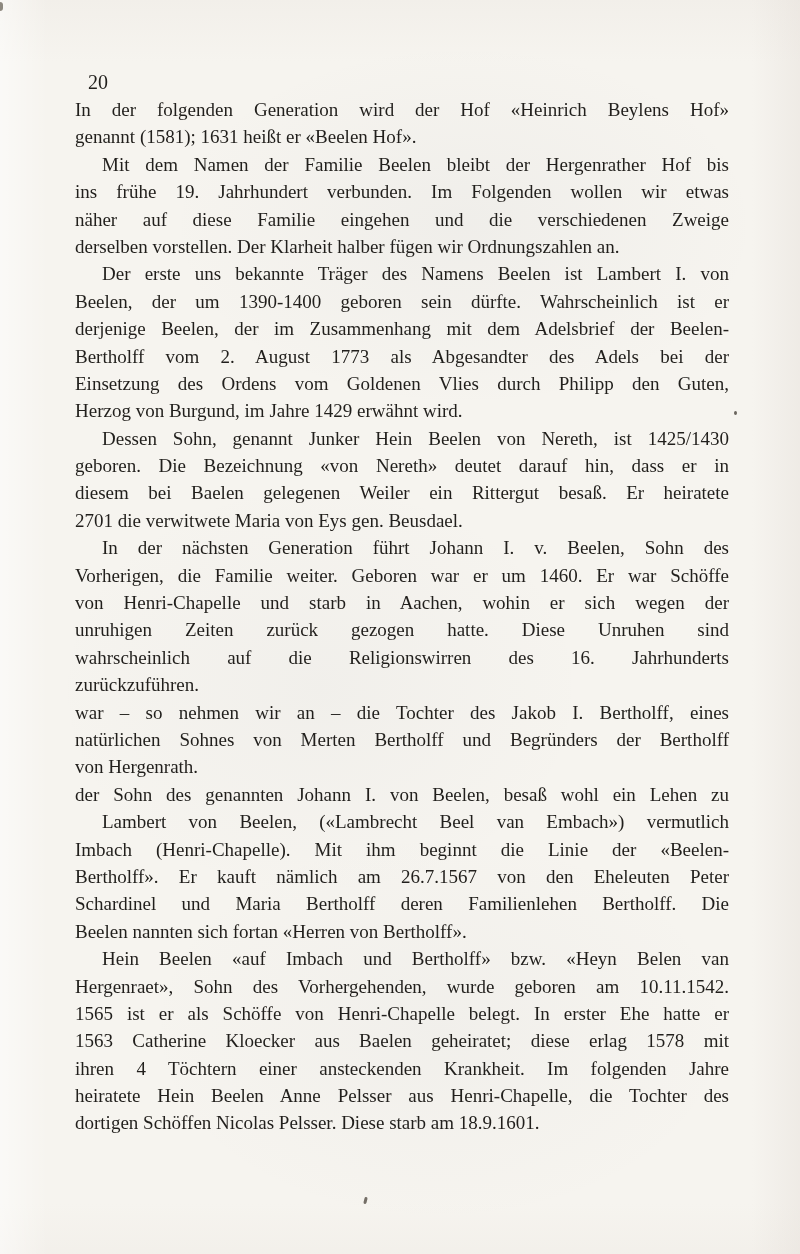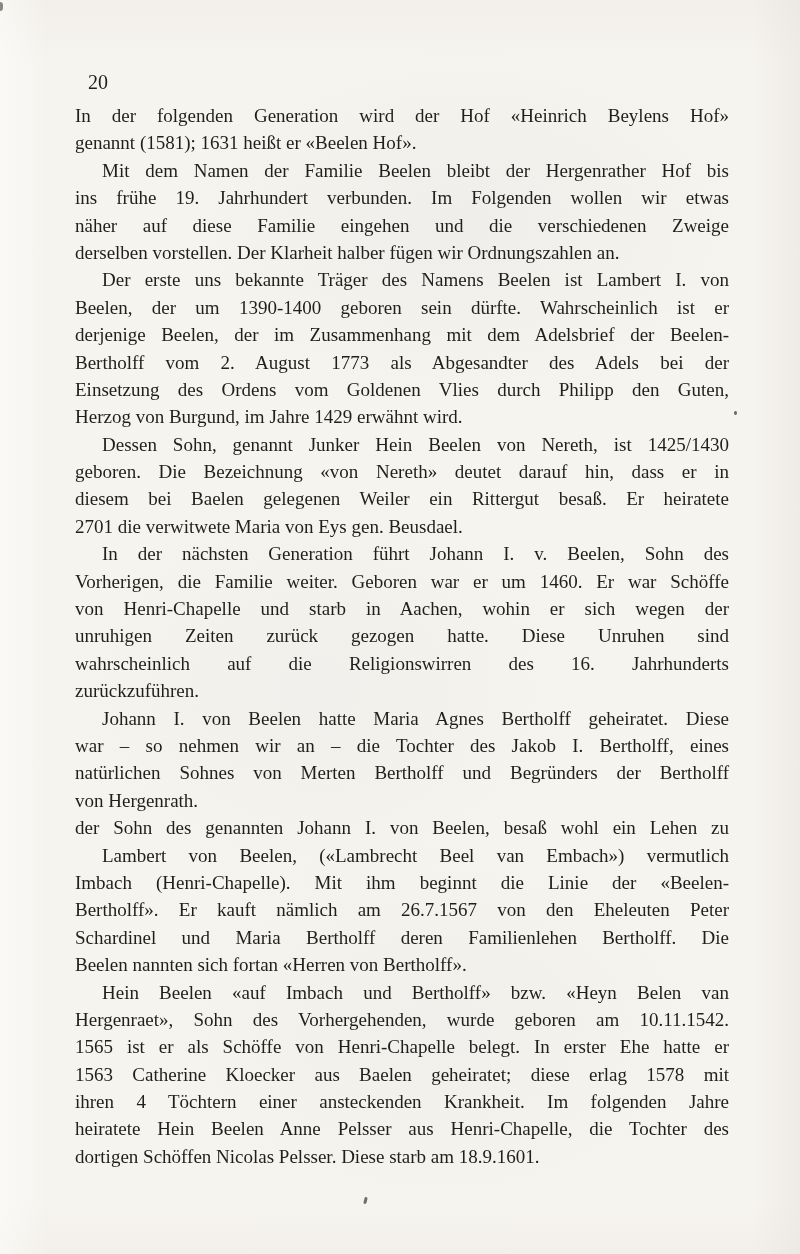--- a/index.html
+++ b/index.html
@@ -25,21 +25,21 @@
       radial-gradient(ellipse 420px 280px at 55% 82%, rgba(120,125,140,0.04), rgba(0,0,0,0) 70%),
       linear-gradient(90deg, rgba(255,255,255,0.5) 0%, rgba(255,255,255,0) 6%, rgba(255,255,255,0) 94%, rgba(225,218,212,0.35) 100%),
       linear-gradient(180deg, rgba(235,230,224,0.35) 0%, rgba(255,255,255,0) 5%, rgba(255,255,255,0) 96%, rgba(235,230,224,0.3) 100%);
     pointer-events:none;
   }
   .page-number{
     position:absolute;left:77px;top:68px;
     font-size:20px;line-height:28px;margin-left:11px;
   }
   .text-block{
-    position:absolute;left:75px;top:102px;width:654px;
+    position:absolute;left:75px;top:96px;width:654px;
   }
   .line{
     height:27.4px;line-height:27.4px;
     font-size:19px;
     white-space:nowrap;
     text-align:justify;
     text-align-last:justify;
     overflow:visible;
   }
   .line.last{
@@ -77,21 +77,20 @@
       <div class="line indent">Dessen Sohn, genannt Junker Hein Beelen von Nereth, ist 1425/1430</div>
       <div class="line">geboren. Die Bezeichnung «von Nereth» deutet darauf hin, dass er in</div>
       <div class="line">diesem bei Baelen gelegenen Weiler ein Rittergut besaß. Er heiratete</div>
       <div class="line last">2701 die verwitwete Maria von Eys gen. Beusdael.</div>
       <div class="line indent">In der nächsten Generation führt Johann I. v. Beelen, Sohn des</div>
       <div class="line">Vorherigen, die Familie weiter. Geboren war er um 1460. Er war Schöffe</div>
       <div class="line">von Henri-Chapelle und starb in Aachen, wohin er sich wegen der</div>
       <div class="line">unruhigen Zeiten zurück gezogen hatte. Diese Unruhen sind</div>
       <div class="line">wahrscheinlich auf die Religionswirren des 16. Jahrhunderts</div>
       <div class="line last">zurückzuführen.</div>
-      <div class="line indent">Johann I. von Beelen hatte Maria Agnes Bertholff geheiratet. Diese</div>
       <div class="line">war – so nehmen wir an – die Tochter des Jakob I. Bertholff, eines</div>
       <div class="line">natürlichen Sohnes von Merten Bertholff und Begründers der Bertholff</div>
       <div class="line last">von Hergenrath.</div>
       <div class="line">der Sohn des genannten Johann I. von Beelen, besaß wohl ein Lehen zu</div>
       <div class="line indent">Lambert von Beelen, («Lambrecht Beel van Embach») vermutlich</div>
       <div class="line">Imbach (Henri-Chapelle). Mit ihm beginnt die Linie der «Beelen-</div>
       <div class="line">Bertholff». Er kauft nämlich am 26.7.1567 von den Eheleuten Peter</div>
       <div class="line">Schardinel und Maria Bertholff deren Familienlehen Bertholff. Die</div>
       <div class="line last">Beelen nannten sich fortan «Herren von Bertholff».</div>
       <div class="line indent">Hein Beelen «auf Imbach und Bertholff» bzw. «Heyn Belen van</div>

